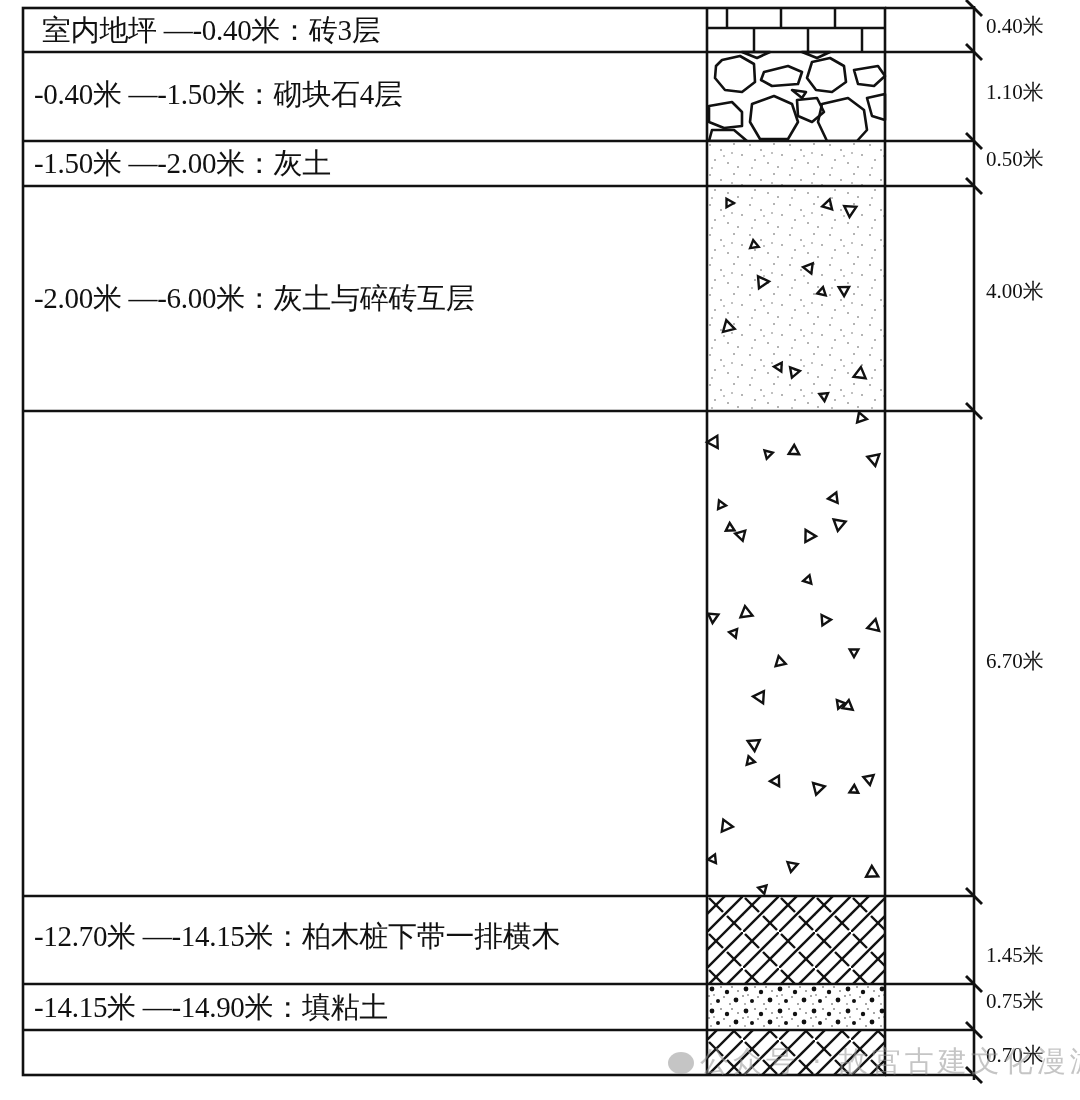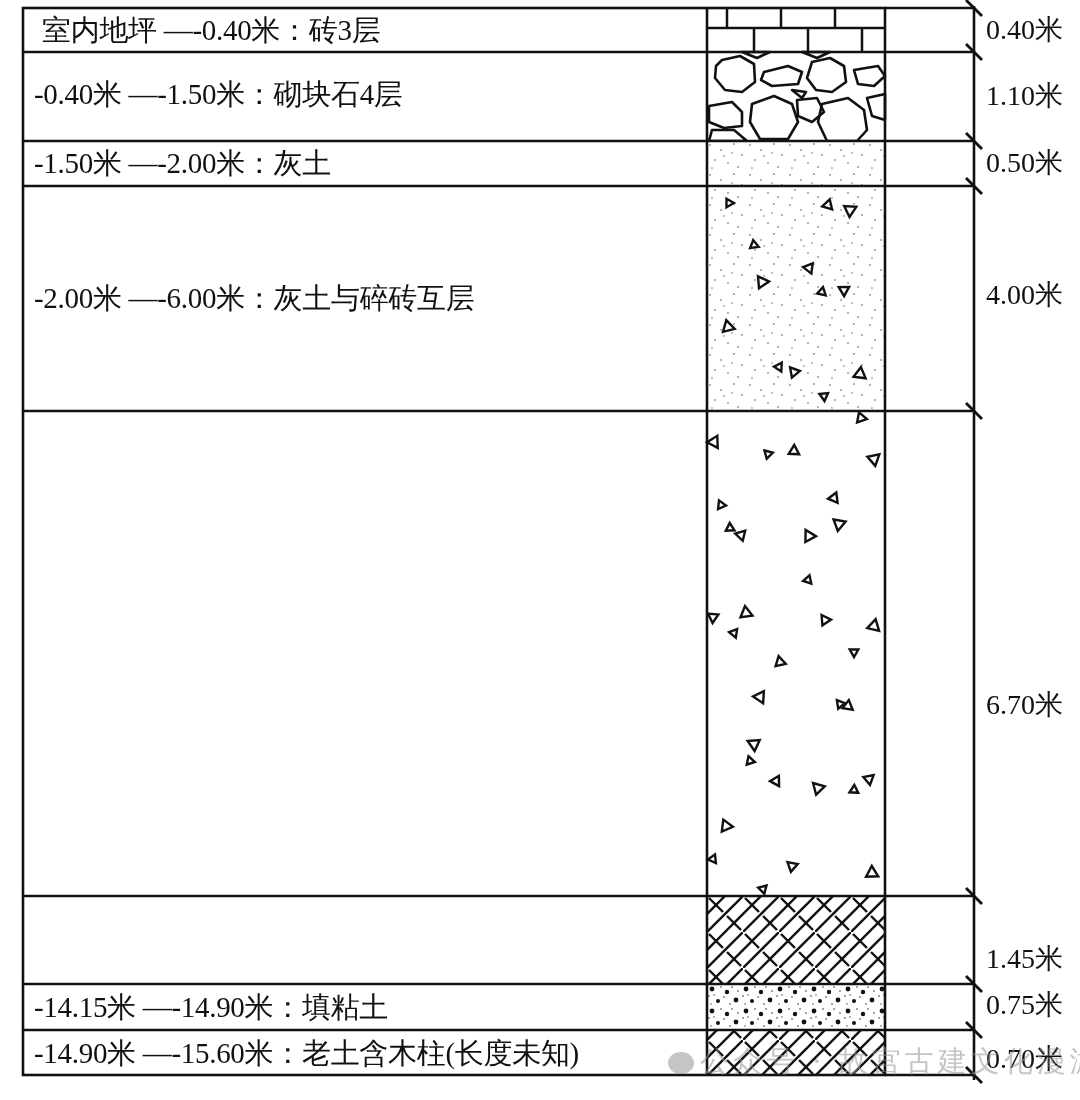--- a/index.html
+++ b/index.html
@@ -1,20 +1,20 @@
 <!DOCTYPE html>
 <html><head>
 <meta charset="utf-8">
 <style>
   html, body { margin:0; padding:0; background:#ffffff; }
   body { width:1080px; height:1100px; position:relative; overflow:hidden;
          font-family: "Liberation Serif", "DejaVu Serif", serif; color:#111; }
   .diagram { position:absolute; left:12px; top:0; width:1080px; height:916px; }
   .row-label { position:absolute; left:22px; font-size:29px; white-space:nowrap; line-height:1; letter-spacing:-0.3px; }
-  .dim-label { position:absolute; left:974px; font-size:28px; white-space:nowrap; line-height:1; }
+  .dim-label { position:absolute; left:974px; font-size:21px; white-space:nowrap; line-height:1; }
   .watermark { position:absolute; left:656px; top:1042px; font-size:29px; color:rgba(150,150,150,0.55);
                font-family:"DejaVu Sans", sans-serif; white-space:nowrap; letter-spacing:4px; }
   .wm-icon { display:inline-block; width:26px; height:22px; border-radius:50%; background:rgba(150,150,150,0.55); vertical-align:middle; margin-right:6px; }
   svg { position:absolute; left:0; top:0; }
 </style>
 </head>
 <body>
 
 <div class="diagram">
   <svg id="art" width="1080" height="1100" viewBox="0 0 1080 1100">
@@ -167,28 +167,28 @@
       <line x1="954" y1="976" x2="970" y2="992"></line>
       <line x1="954" y1="1022" x2="970" y2="1038"></line>
       <line x1="954" y1="1067" x2="970" y2="1083"></line>
     </g>
   </svg>
 
   <span class="row-label" style="top:16px; left:30px;">室内地坪 —-0.40米：砖3层</span>
   <span class="row-label" style="top:80px;">-0.40米 —-1.50米：砌块石4层</span>
   <span class="row-label" style="top:149px;text-align:center;">-1.50米 —-2.00米：灰土</span>
   <span class="row-label" style="top:284px;">-2.00米 —-6.00米：灰土与碎砖互层</span>
+  <span class="row-label" style="top:922px;">-12.70米 —-14.15米：柏木桩下带一排横木</span>
   <span class="row-label" style="top:993px;">-14.15米 —-14.90米：填粘土</span>
-  <span class="row-label" style="top:1039px;">-14.90米 —-15.60米：老土含木柱(长度未知)</span>
 
   <span class="dim-label" style="top:16px;">0.40米</span>
   <span class="dim-label" style="top:82px;">1.10米</span>
   <span class="dim-label" style="top:149px;">0.50米</span>
   <span class="dim-label" style="top:281px;">4.00米</span>
-  <span class="dim-label" style="top:651px;margin-top:40px;">6.70米</span>
+  <span class="dim-label" style="top:651px;">6.70米</span>
   <span class="dim-label" style="top:929px;margin-top:16px;">1.45米</span>
   <span class="dim-label" style="top:991px;">0.75米</span>
   <span class="dim-label" style="top:1045px;">0.70米</span>
 
   <div class="watermark">
     <span class="wm-icon"></span><span>公众号 · 故宫古建文化漫游</span>
   </div>
 </div>
 
 </body></html>

